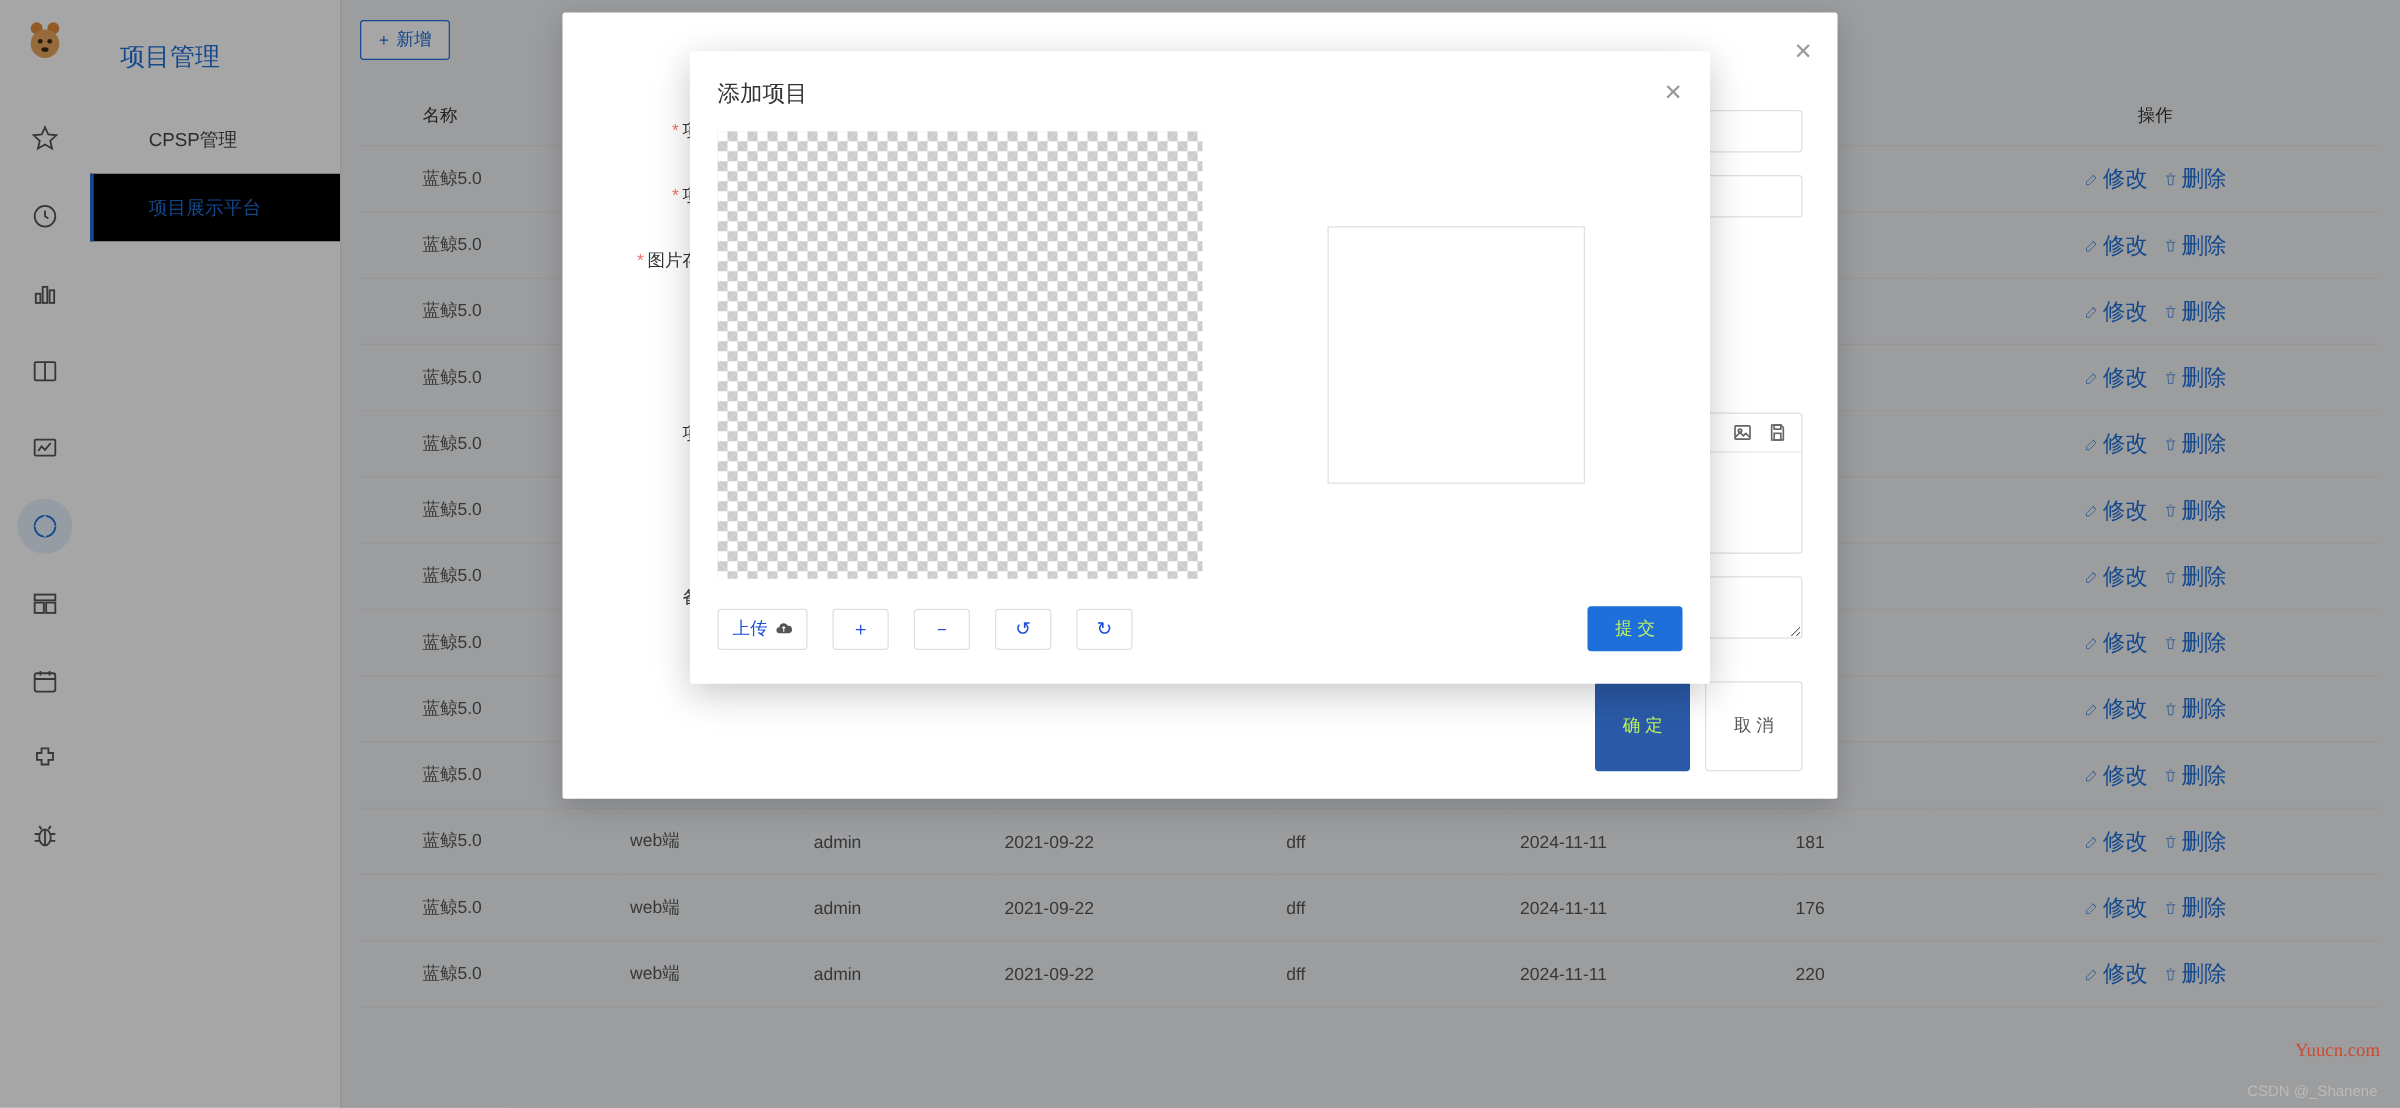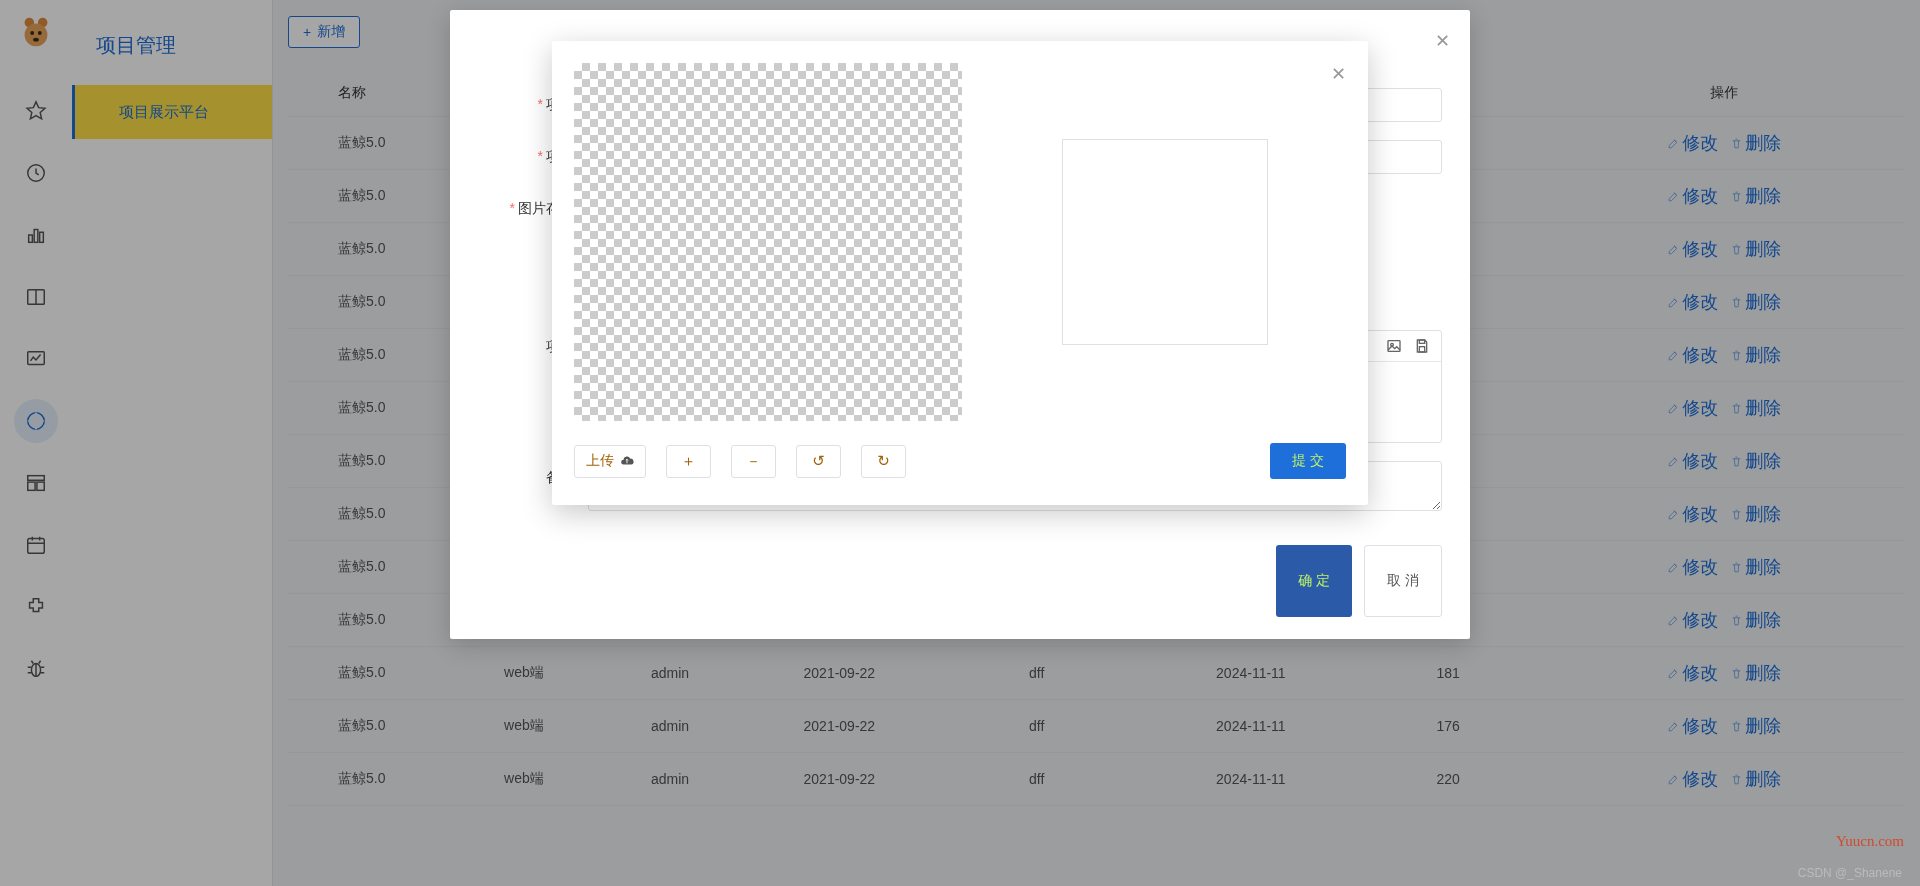--- a/index.html
+++ b/index.html
@@ -11,21 +11,21 @@
 .rail .logo { width: 38px; height: 38px; margin-bottom: 28px; position: relative; }
 .rail .logo svg { width: 38px; height: 38px; }
 .rail .ritem { width: 44px; height: 44px; margin: 9px 0; display: flex; align-items: center; justify-content: center; border-radius: 50%; color: #555; }
 .rail .ritem.active { background: #e6f0fa; color: #1e6fd9; }
 .rail .ritem svg { width: 22px; height: 22px; stroke: currentColor; fill: none; stroke-width: 1.6; }
 
 
 .side { width: 200px; background: #fff; box-shadow: 1px 0 0 rgba(0,0,0,0.06); }
 .side h1 { font-size: 20px; font-weight: 500; color: #1e6fd9; padding: 32px 0 26px 24px; }
 .side .sitem { height: 54px; display: flex; align-items: center; padding-left: 44px; font-size: 15px; color: #444; border-left: 3px solid transparent; cursor: pointer; }
-.side .sitem.active { color: #1e6fd9; border-left-color: #1e6fd9; background: #fde047; }
+.side .sitem.active { color: #1e6fd9; border-left-color: #1e6fd9; background: #000000; }
 
 
 .main { flex: 1; padding: 16px; position: relative; }
 .btn-add { background: #fff; border: 1px solid #1e6fd9; color: #1e6fd9; padding: 6px 14px; border-radius: 3px; cursor: pointer; font-size: 14px; display: inline-flex; align-items: center; gap: 6px; }
 
 .table { width: 100%; margin-top: 22px; border-collapse: collapse; }
 .table th, .table td { border-bottom: 1px solid #e8e8e8; padding: 14px 10px; font-weight: 400; font-size: 14px; text-align: left; }
 .table th { color: #333; }
 .table td { color: #555; }
 .table .actions a { color: #1e6fd9; margin: 0 6px; text-decoration: none; font-size: 18px; }
@@ -56,21 +56,21 @@
 .dlg-inner h3 { font-size: 18px; font-weight: 500; color: #333; margin-bottom: 18px; }
 .dlg-inner .close { position: absolute; top: 22px; right: 22px; cursor: pointer; color: #999; font-size: 18px; }
 .crop-area { display: flex; gap: 100px; align-items: flex-start; }
 .checker { width: 388px; height: 358px; background-image:
   linear-gradient(45deg,#ccc 25%,transparent 25%),linear-gradient(-45deg,#ccc 25%,transparent 25%),linear-gradient(45deg,transparent 75%,#ccc 75%),linear-gradient(-45deg,transparent 75%,#ccc 75%);
   background-size: 16px 16px; background-position: 0 0,0 8px,8px -8px,-8px 0;
 }
 .preview { width: 206px; height: 206px; border: 1px solid #e0e0e0; margin-top: 76px; }
 .crop-ctrls { display: flex; align-items: center; margin-top: 22px; gap: 20px; }
 .ctrl-left { display: flex; gap: 20px; }
-.cbtn { width: 45px; height: 33px; border: 1px solid #dcdfe6; border-radius: 3px; background: #fff; cursor: pointer; display: inline-flex; align-items: center; justify-content: center; color: #a16207; font-size: 15px; }
+.cbtn { width: 45px; height: 33px; border: 1px solid #dcdfe6; border-radius: 3px; background: #fff; cursor: pointer; display: inline-flex; align-items: center; justify-content: center; color: #1d4ed8; font-size: 15px; }
 .cbtn.upload { width: 72px; font-size: 14px; gap: 6px; }
 .crop-ctrls .submit { margin-left: auto; }
 
 .watermark { position: absolute; right: 16px; bottom: 36px; color: #d04a2e; font-size: 15px; font-family: serif; }
 .csdn { position: absolute; right: 18px; bottom: 6px; color: #bbb; font-size: 12px; }
 </style>
 </head>
 <body>
 
 <div class="app">
@@ -143,20 +143,21 @@
     <div class="ritem">
         <svg viewBox="0 0 24 24">
           <ellipse cx="12" cy="13" rx="5" ry="7"></ellipse>
           <path d="M7 10H3M7 16H3M17 10h4M17 16h4M9 6l-2-3M15 6l2-3M12 6v14"></path>
         </svg>
       </div>
   </div>
 
   <div class="side">
     <h1>项目管理</h1>
+    <div class="sitem">CPSP管理</div>
     <div class="sitem active">项目展示平台</div>
   </div>
 
   <div class="main">
     <button class="btn-add">
         <span>+</span>
         <span>新增</span>
       </button>
 
     <table class="table">
@@ -429,20 +430,21 @@
           <label><span>备注</span></label>
           <textarea rows="2" style=""></textarea>
         </div>
       <div class="footer">
         <button class="btn-primary dark">确 定</button>
         <button class="btn-plain">取 消</button>
       </div>
     </div>
 
     <div class="dlg-inner">
+      <h3>添加项目</h3>
       <span class="close">✕</span>
       <div class="crop-area">
         <div class="checker"></div>
         <div class="preview"></div>
       </div>
       <div class="crop-ctrls">
         <div class="ctrl-left">
           <button class="cbtn upload">
               <span>上传</span>
               <svg width="14" height="14" viewBox="0 0 24 24" fill="#555">

